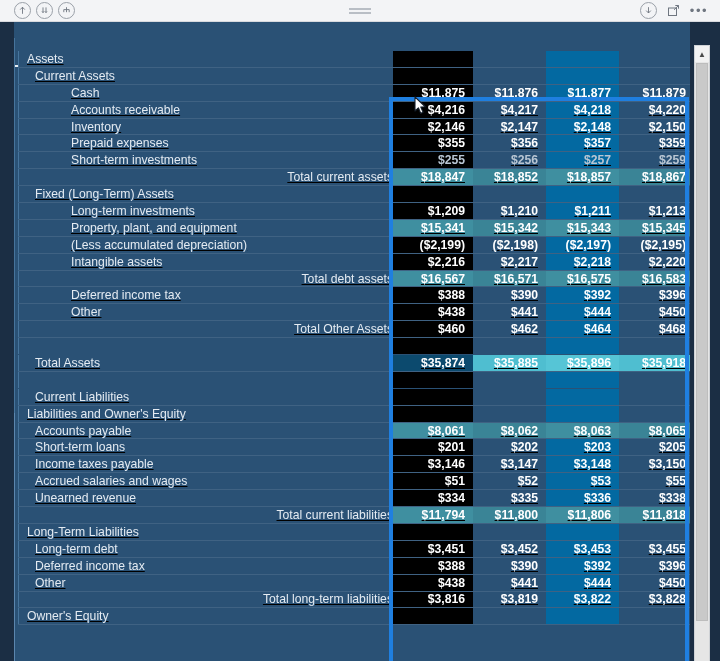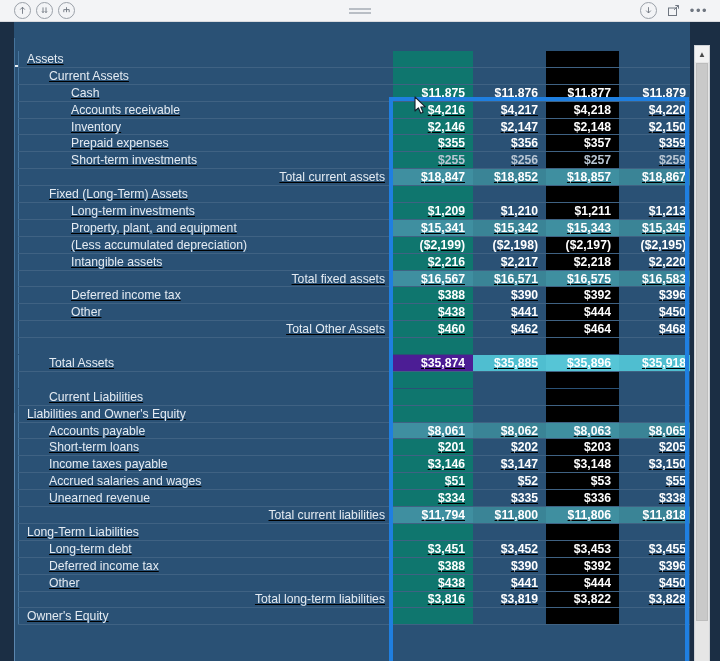--- a/index.html
+++ b/index.html
@@ -88,44 +88,44 @@
     background:#2a5175;
   }
   .row.noline{border-bottom:1px solid transparent;}
   .row .cell-lbl{
     flex:0 0 375px;box-sizing:border-box;
     display:flex;align-items:center;
     color:#e4ebf2;font-size:12.2px;
     white-space:nowrap;overflow:hidden;
     border-left:1px solid #46749c;
   }
-  .row .cell-lbl.right{justify-content:flex-end;padding-right:8px;}
+  .row .cell-lbl.right{justify-content:flex-end;}
   .row .cell{
     box-sizing:border-box;
     display:flex;align-items:center;justify-content:flex-end;
     padding-right:8px;
     color:#ffffff;font-size:12.2px;font-weight:bold;
     white-space:nowrap;
   }
-  .row .cell.c0{flex:0 0 80px;background:#0f766e;}
+  .row .cell.c0{flex:0 0 80px;background:#000000;}
   .row .cell.c1{flex:0 0 73px;background:#2a5175;}
-  .row .cell.c2{flex:0 0 73px;background:#000000;}
+  .row .cell.c2{flex:0 0 73px;background:#0369a1;}
   .row .cell.c3{flex:0 0 75px;background:#2a5175;}
 
   
   .ind0{padding-left:8px;}
-  .ind1{padding-left:30px;}
+  .ind1{padding-left:16px;}
   .ind2{padding-left:52px;}
 
   
   .row.total .cell.c0{background:#3f8fa0;}
   .row.total .cell.c1{background:#3a8496;}
   .row.total .cell.c2{background:#3f8fa0;}
   .row.total .cell.c3{background:#3a8496;}
-  .row.grandtotal .cell.c0{background:#4c1d95;}
+  .row.grandtotal .cell.c0{background:#0c4a6e;}
   .row.grandtotal .cell.c1{background:#4fbed0;}
   .row.grandtotal .cell.c2{background:#56c5d6;}
   .row.grandtotal .cell.c3{background:#4fbed0;}
   .row.dim .cell{color:#b9c6d3;}
 
   
   .selbox{
     position:absolute;left:389px;top:75px;
     width:300px;height:574px;
     border:4px solid #1f7fe0;
@@ -296,21 +296,21 @@
             <div class="cell c3">($2,195)</div>
           </div>
           <div class="row">
             <div class="cell-lbl ind2">Intangible assets</div>
             <div class="cell c0">$2,216</div>
             <div class="cell c1">$2,217</div>
             <div class="cell c2">$2,218</div>
             <div class="cell c3">$2,220</div>
           </div>
           <div class="row total">
-            <div class="cell-lbl right">Total fixed assets</div>
+            <div class="cell-lbl right">Total debt assets</div>
             <div class="cell c0">$16,567</div>
             <div class="cell c1">$16,571</div>
             <div class="cell c2">$16,575</div>
             <div class="cell c3">$16,583</div>
           </div>
           <div class="row">
             <div class="cell-lbl ind2">Deferred income tax</div>
             <div class="cell c0">$388</div>
             <div class="cell c1">$390</div>
             <div class="cell c2">$392</div>

